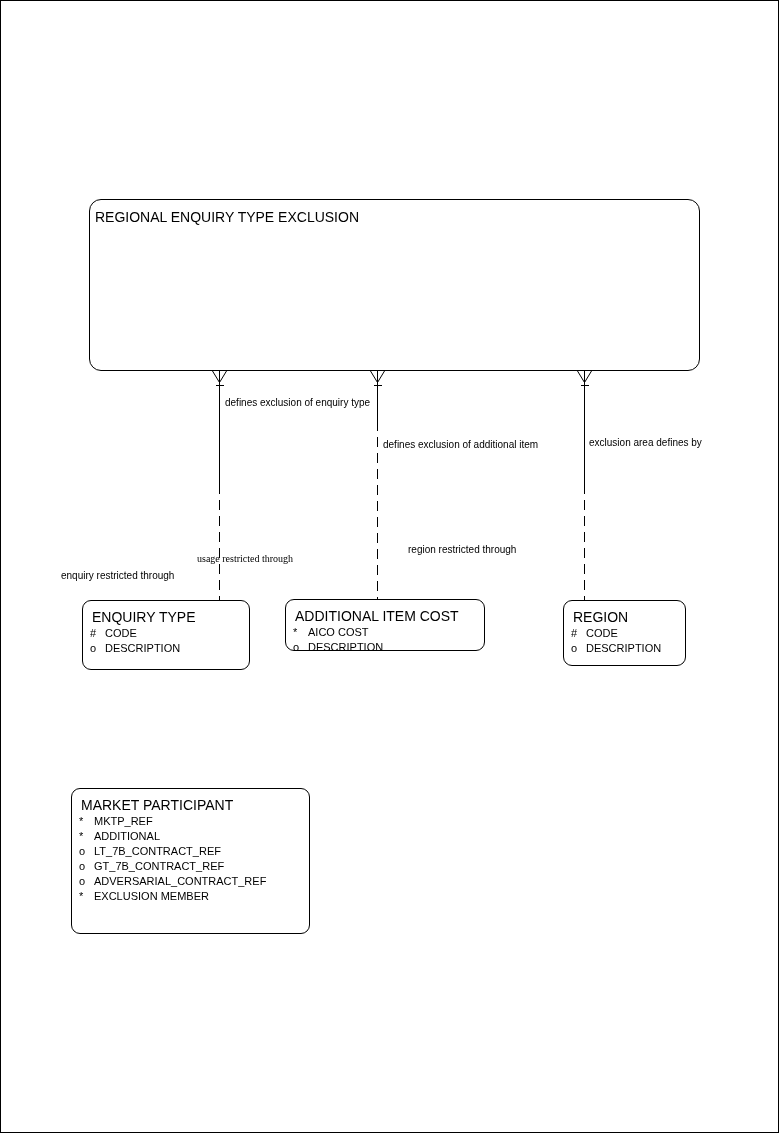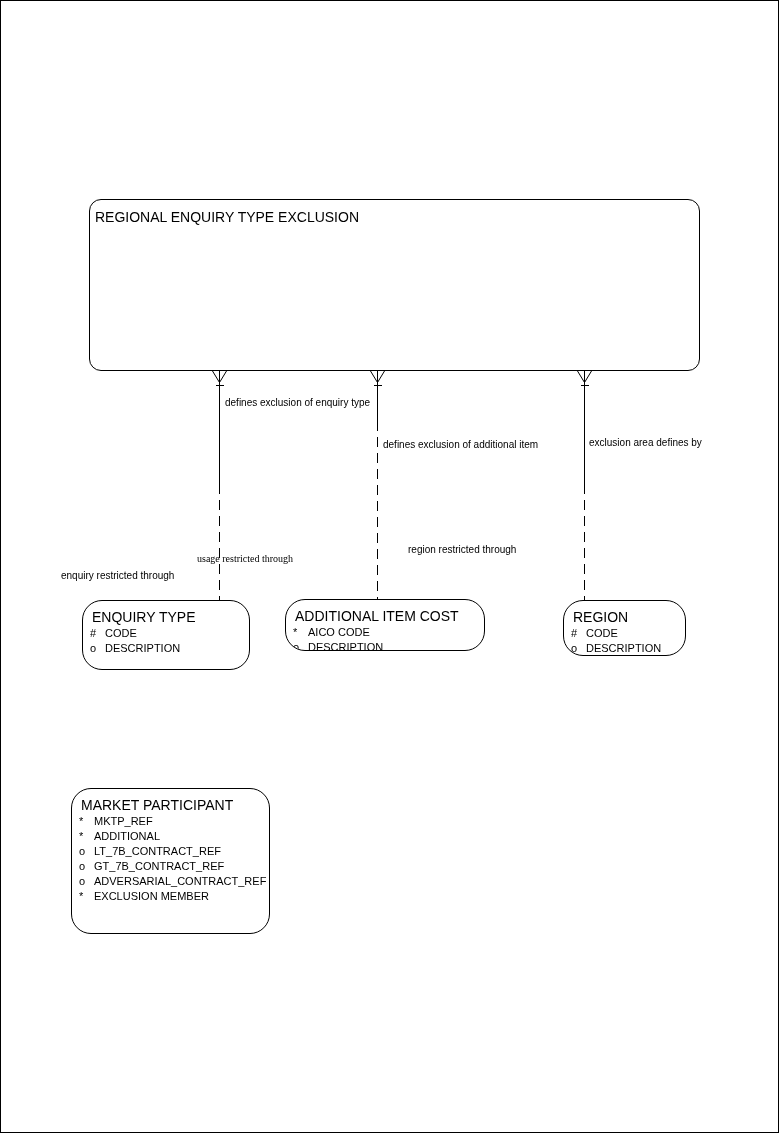--- a/index.html
+++ b/index.html
@@ -21,21 +21,21 @@
     pointer-events: none;
   }
   svg.connectors path { stroke: #000000; stroke-width: 1; fill: none; }
   svg.connectors path.v { shape-rendering: crispEdges; }
   svg.connectors path.dash { stroke-dasharray: 10 6; shape-rendering: crispEdges; }
   .entity {
     position: absolute;
     box-sizing: border-box;
     background: #ffffff;
     border: 1px solid #000000;
-    border-radius: 20px;
+    border-radius: 9px;
     overflow: hidden;
   }
   .entity .title {
     font-size: 14px;
     line-height: 16px;
     margin: 8px 2px 1px 9px;
     white-space: nowrap;
   }
   .entity.big { border-radius: 12px; }
   .entity.big .title { margin: 9px 2px 1px 5px; }
@@ -52,22 +52,22 @@
     position: absolute;
     font-size: 10px;
     line-height: 16px;
     white-space: nowrap;
     background: transparent;
   }
   
   .e-retex  { left: 88px;  top: 198px; width: 611px; height: 172px; }
   .e-enq    { left: 81px;  top: 599px; width: 168px; height: 70px; }
   .e-aic    { left: 284px; top: 598px; width: 200px; height: 52px; }
-  .e-reg    { left: 562px; top: 599px; width: 123px; height: 56px; }
-  .e-mkt    { left: 70px;  top: 787px; width: 199px; height: 146px; }
+  .e-reg    { left: 562px; top: 599px; width: 123px; height: 66px; }
+  .e-mkt    { left: 70px;  top: 787px; width: 239px; height: 146px; }
   
   .l-far-1  { left: 224px; top: 394px; }
   .l-far-2  { left: 382px; top: 436px; }
   .l-far-3  { left: 588px; top: 434px; }
   .l-near-1 { left: 24px;  top: 567px; margin-left: 36px; }
   .l-near-2 { left: 196px; top: 550px; font-family: Liberation Serif, serif; }
   .l-near-3 { left: 407px; top: 541px; }
 </style>
 </head>
 <body>
@@ -111,21 +111,21 @@
         <span class="attr-name">DESCRIPTION</span>
       </div>
     </div>
   </div>
 
   <div class="entity e-aic">
     <div class="title">ADDITIONAL ITEM COST</div>
     <div class="attrs">
       <div class="attr">
         <span class="marker">*</span>
-        <span class="attr-name">AICO CODE</span>
+        <span class="attr-name">AICO COST</span>
       </div>
       <div class="attr">
         <span class="marker">o</span>
         <span class="attr-name">DESCRIPTION</span>
       </div>
     </div>
   </div>
 
   <div class="entity e-reg">
     <div class="title">REGION</div>

